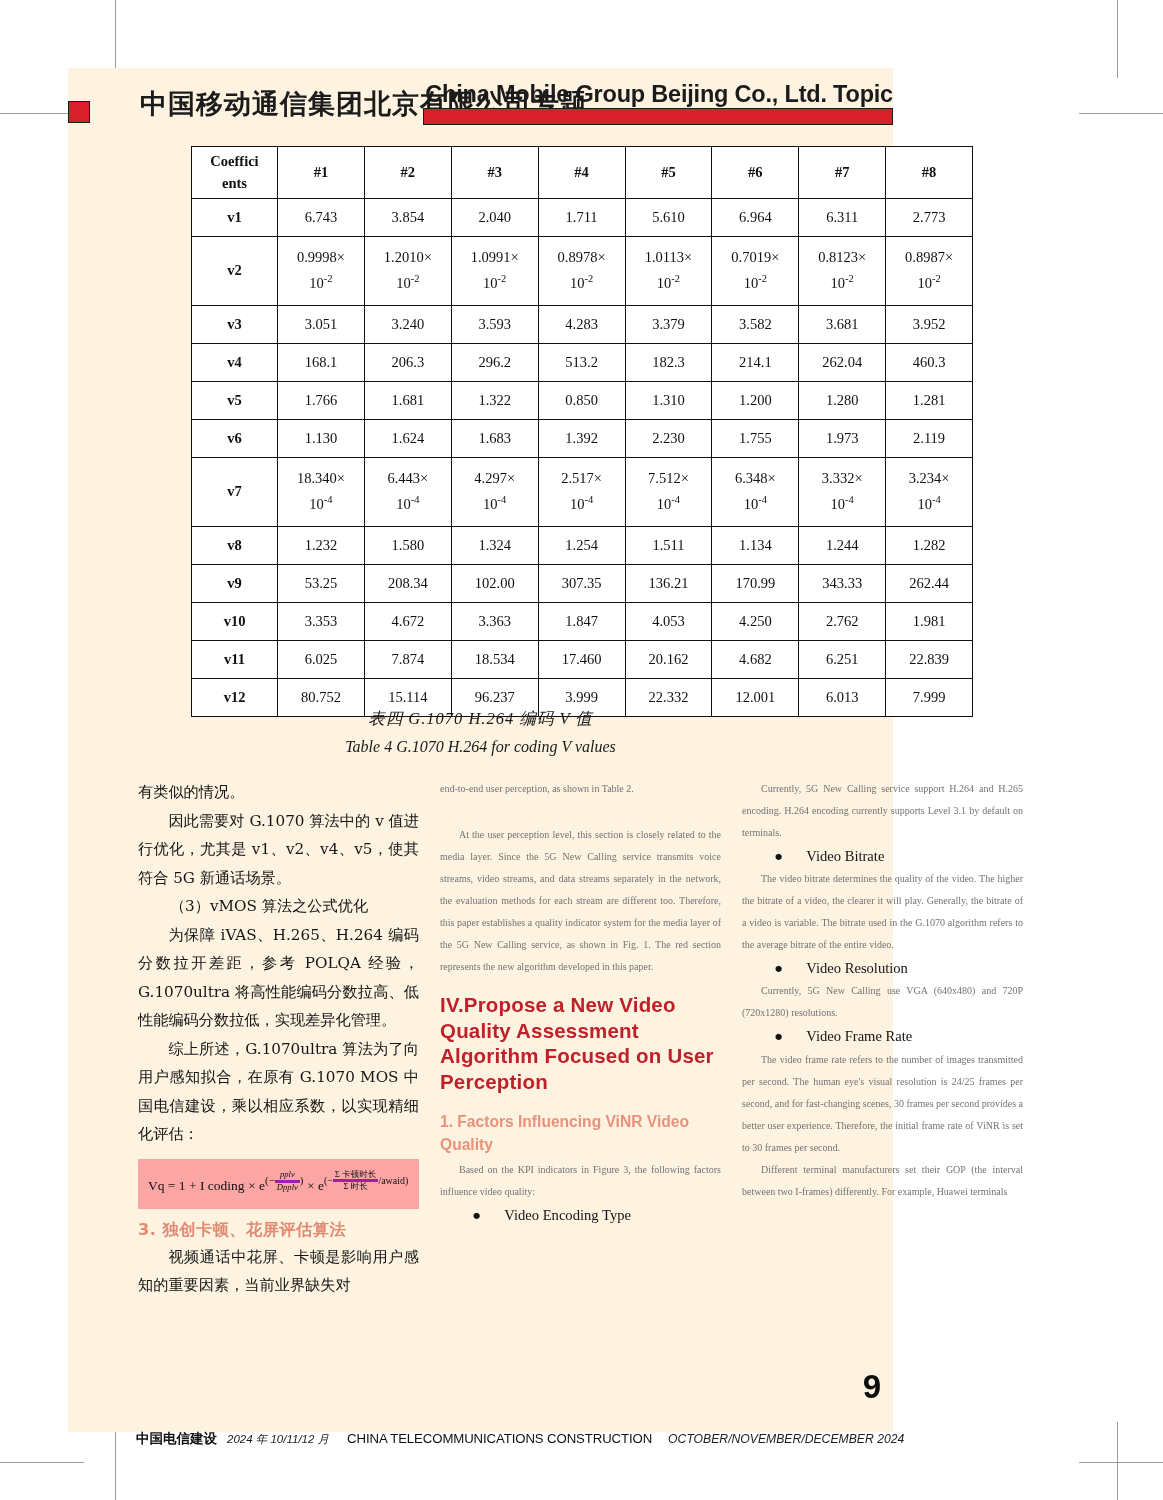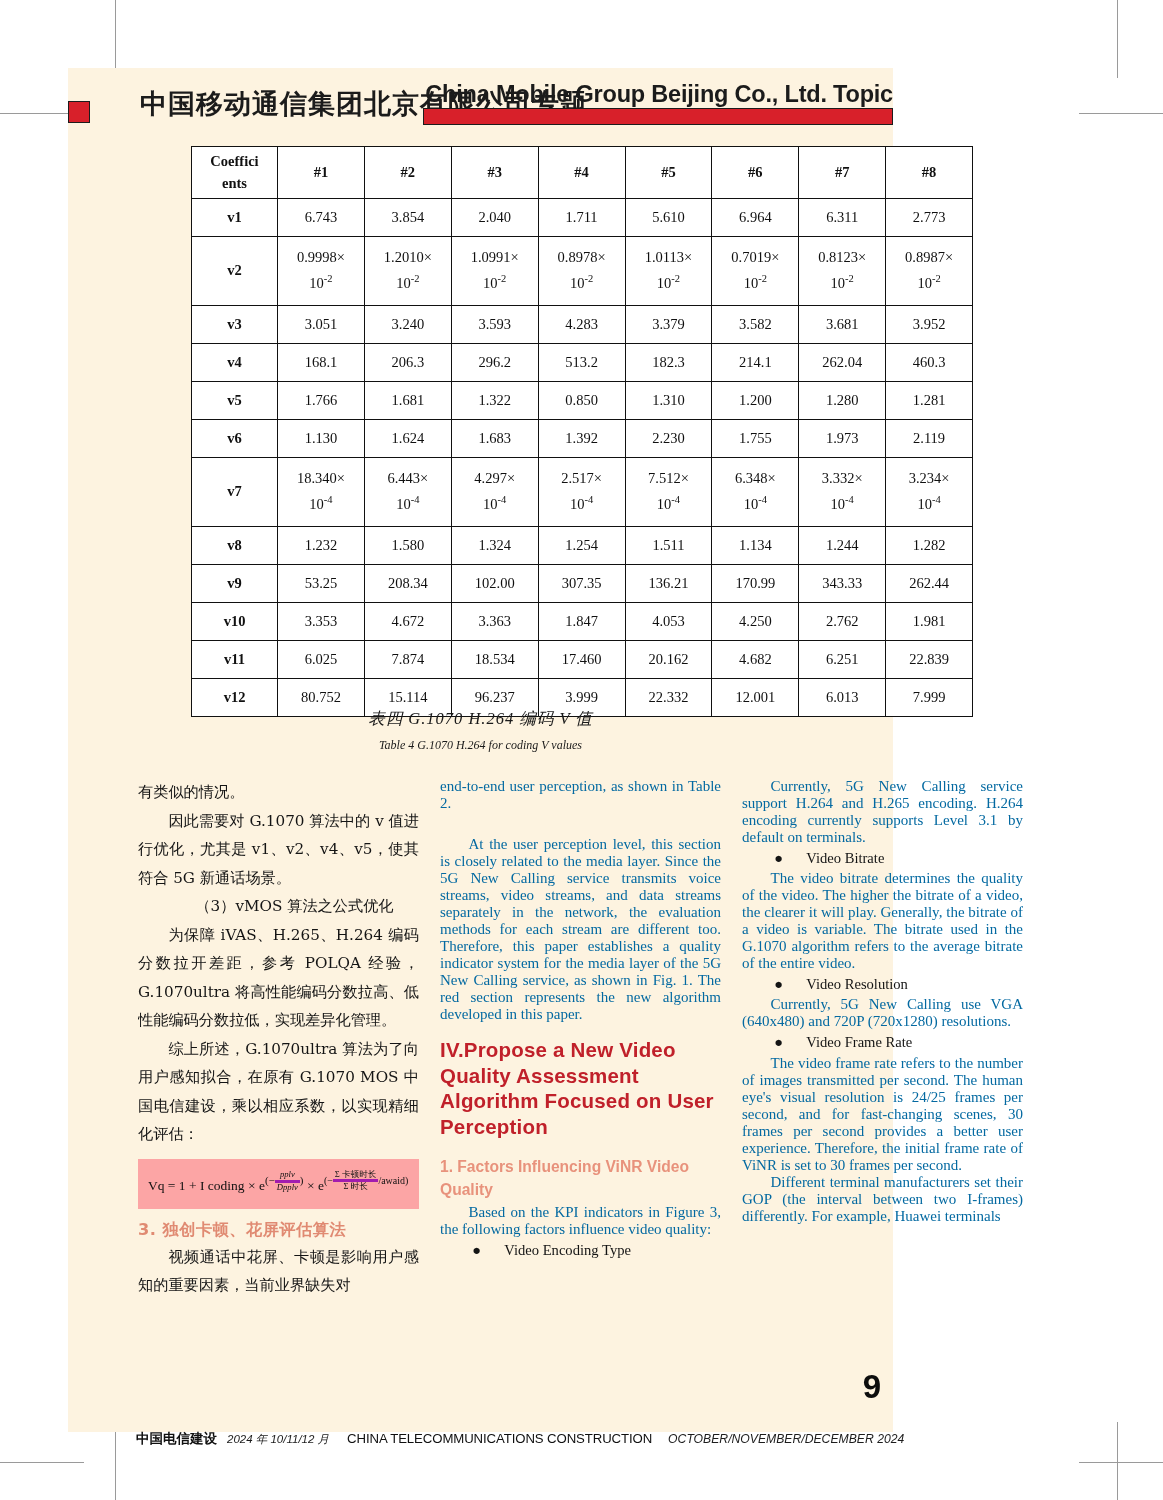--- a/index.html
+++ b/index.html
@@ -126,21 +126,21 @@
   
   #table-caption-cn, #table-caption-en {
     position: absolute;
     width: 100%;
     text-align: center;
     font-family: "Liberation Serif", serif;
     font-style: italic;
     color: #1a1a1a;
   }
   #table-caption-cn { top: 640px; font-size: 16.5px; letter-spacing: 1px; }
-  #table-caption-en { top: 670px; font-size: 12px; }
+  #table-caption-en { top: 670px; font-size: 16px; }
 
   
   #body-cols {
     position: absolute;
     left: 70px;
     top: 710px;
     width: 885px;
     height: 580px;
   }
   .col {
@@ -158,28 +158,28 @@
     margin: 0 0 0 0;
     font-family: "DejaVu Serif", "Liberation Serif", serif;
     font-size: 15.2px;
     line-height: 28.5px;
     color: #141414;
     text-align: justify;
     text-indent: 2em;
     text-justify: inter-ideograph;
   }
   p.cn.noindent { text-indent: 0; }
-  p.cn.center { text-indent: 0; text-align: center; padding-left: 2.1em; }
+  p.cn.center { text-indent: 0; text-align: left; padding-left: 2.1em; }
 
   p.en {
     margin: 0;
     font-family: "Liberation Serif", serif;
-    font-size: 15px;
-    line-height: 17px;
-    color: #0369a1;
+    font-size: 10px;
+    line-height: 22px;
+    color: #737373;
     text-align: justify;
     text-indent: 1.9em;
   }
   p.en.noindent { text-indent: 0; }
   p.bullet {
     margin: 0;
     font-family: "Liberation Serif", serif;
     font-size: 14.6px;
     line-height: 24.2px;
     color: #141414;

